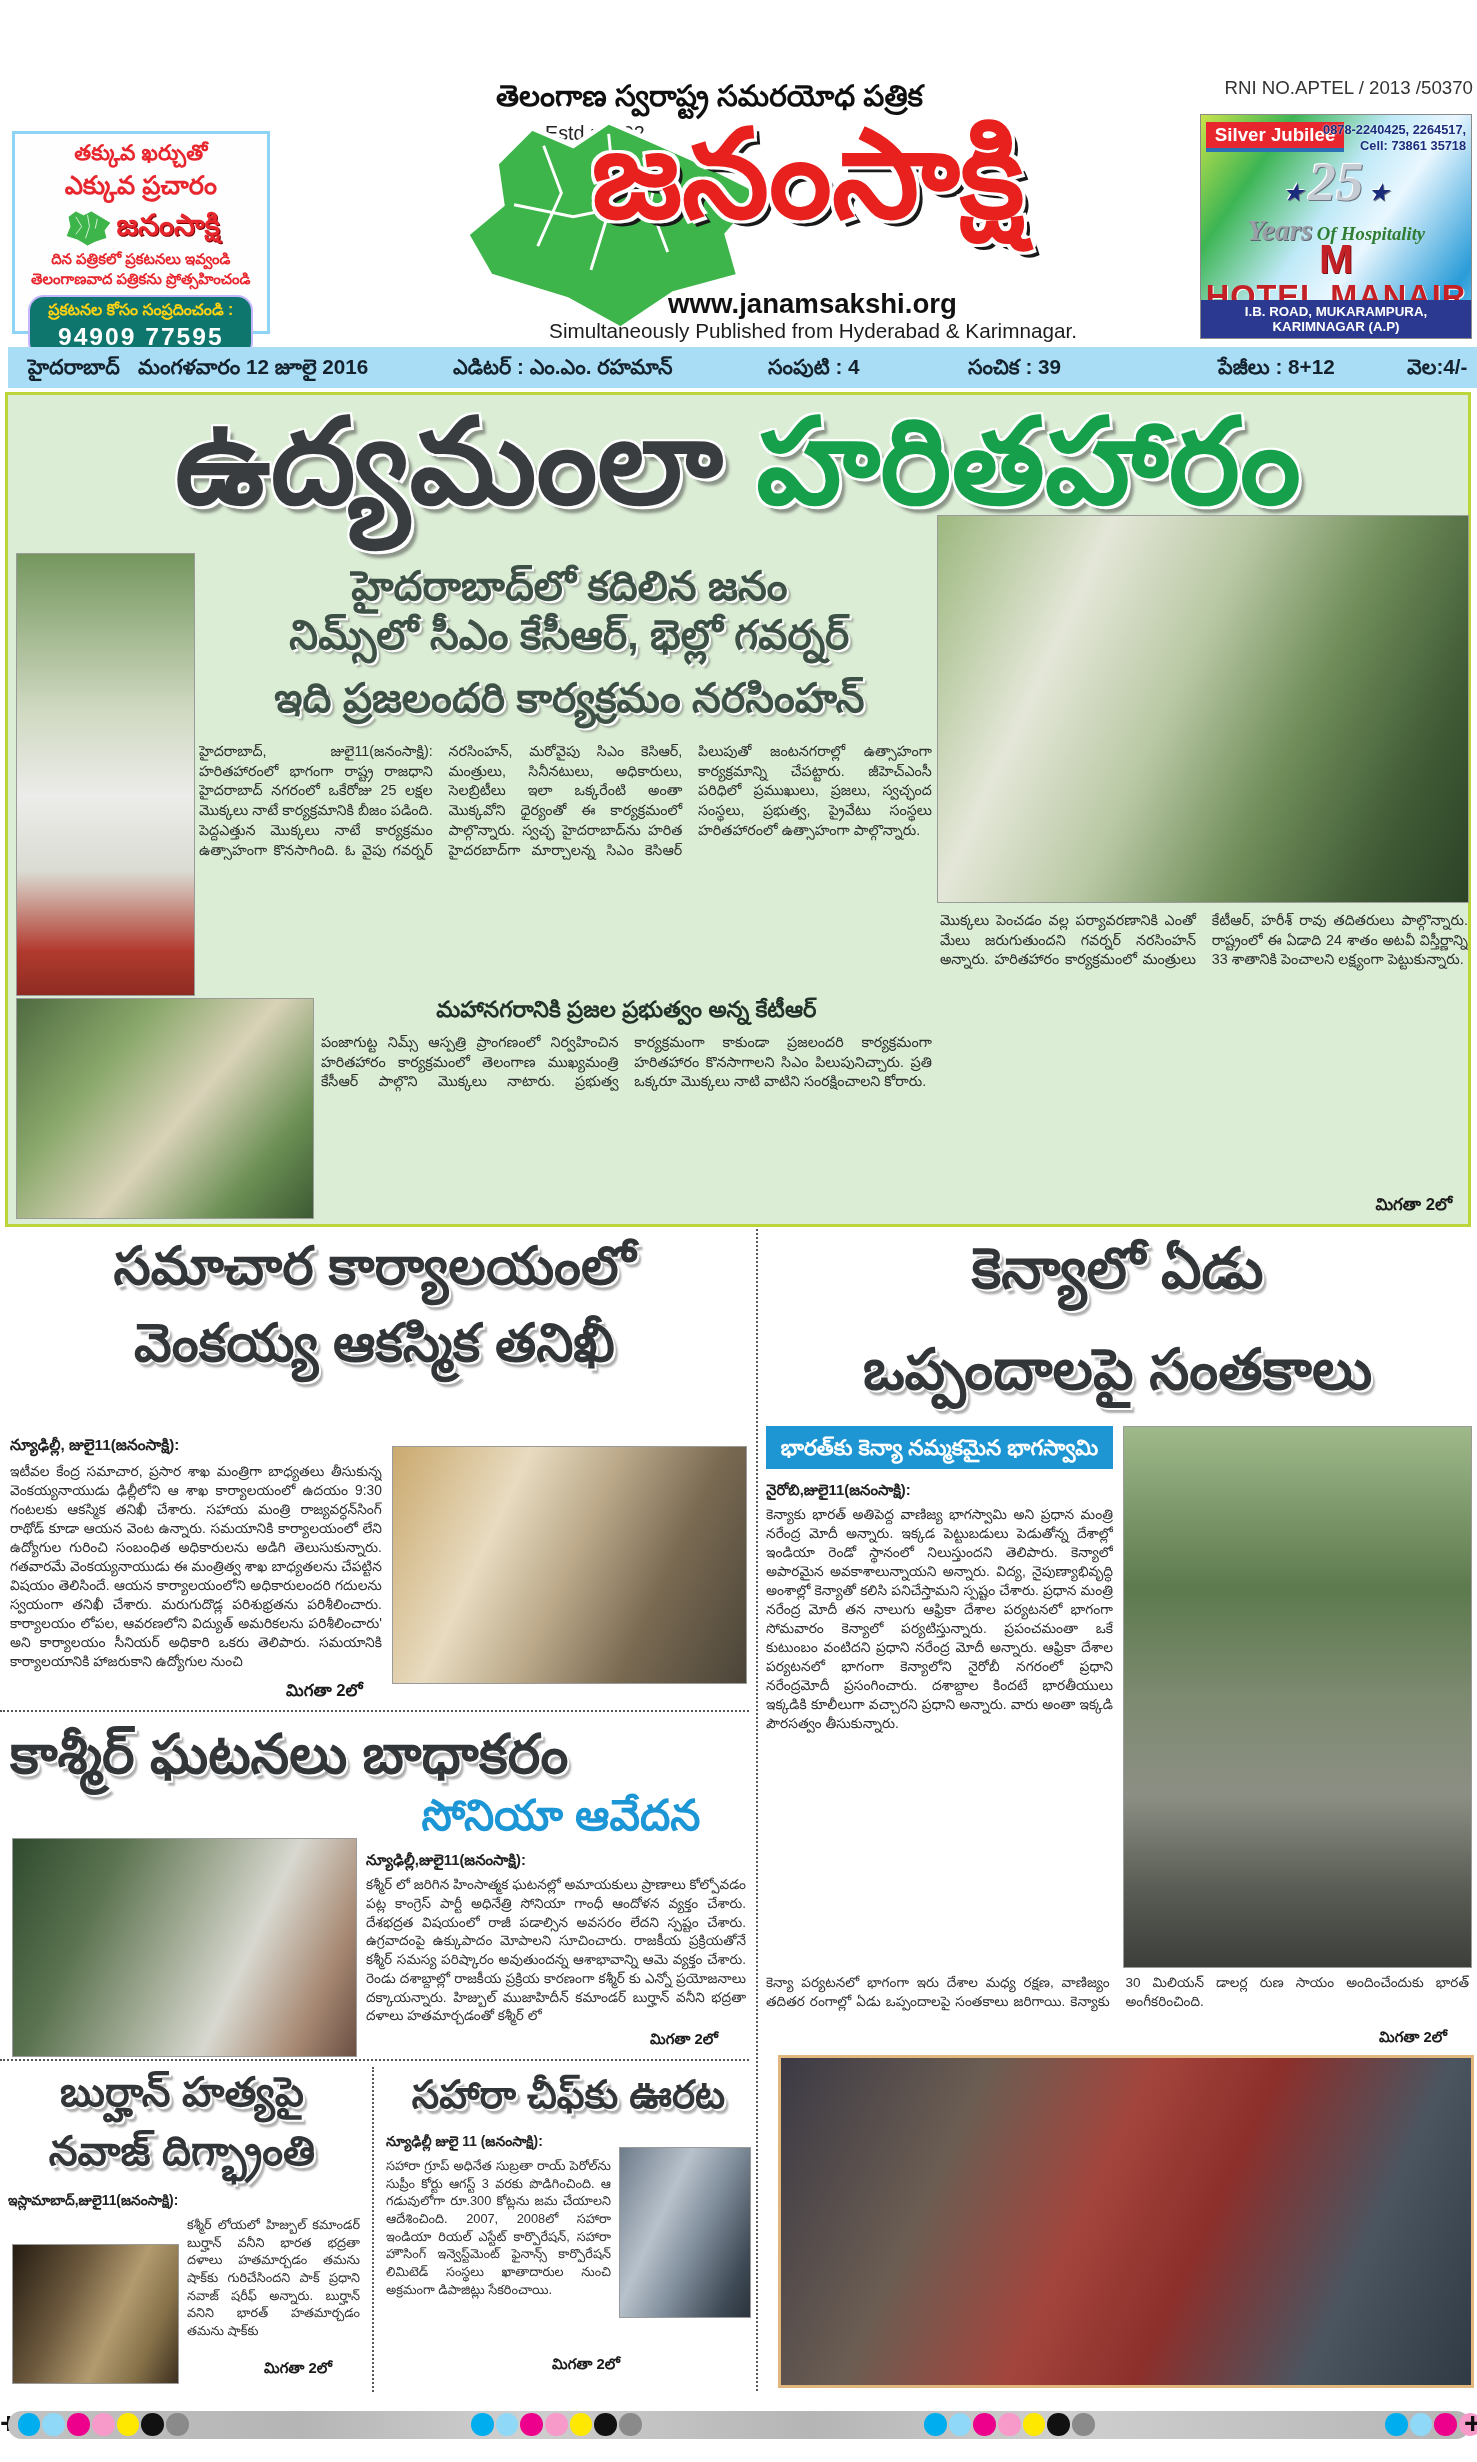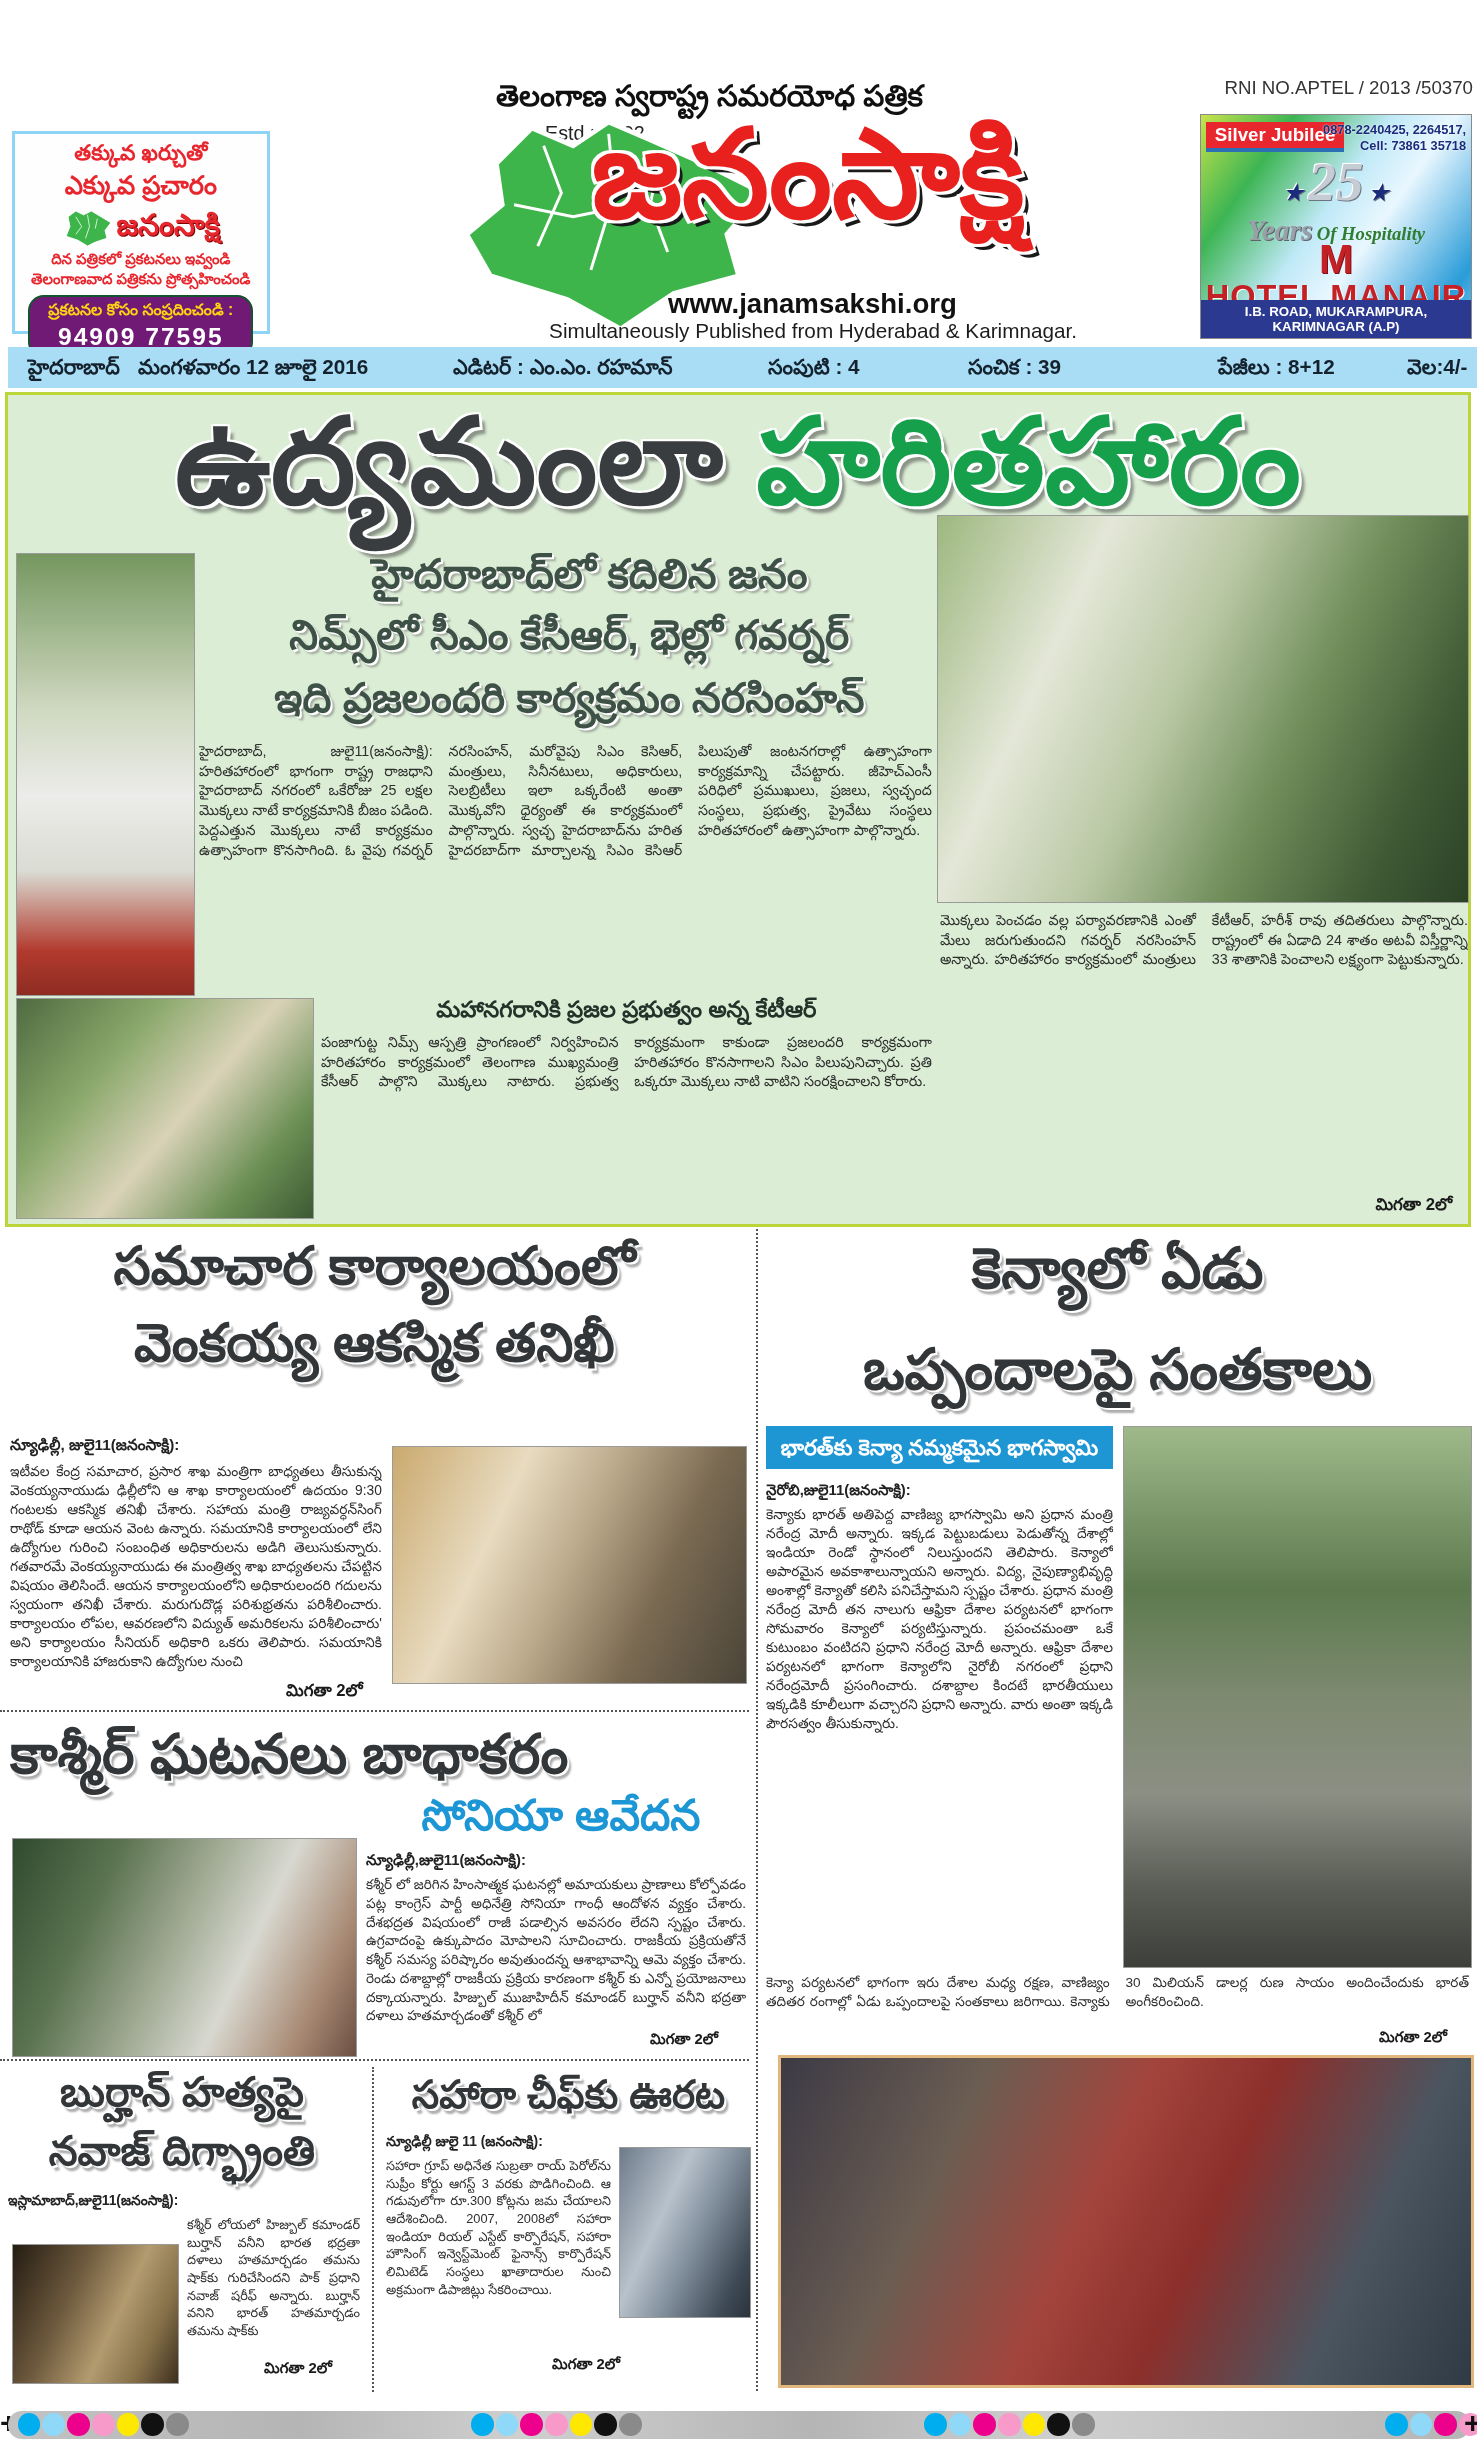--- a/index.html
+++ b/index.html
@@ -14,21 +14,21 @@
   .secthead{font-weight:900;color:#333638;text-shadow:-1px -1px 0 #fff,2px 2px 0 #fff,3.9px 4.9px 2px rgba(50,50,50,.4);}
   .bluehead{font-weight:900;color:#1d96d6;text-shadow:1px 1px 0 #fff;}
   
   .left-ad{left:11.8px;top:131px;width:252px;height:197px;border:3px solid #8ed5f5;background:#fefeff;}
   .left-ad .l1{margin-top:5.9px;color:#e8262d;font-weight:900;font-size:21.7px;}
   .left-ad .l2{color:#e8262d;font-weight:900;font-size:25.6px;margin-top:1px;}
   .left-ad .brandrow{display:flex;align-items:center;justify-content:center;gap:3.9px;margin-top:2px;}
   .left-ad .brand{color:#e8262d;font-weight:900;font-size:29.6px;text-shadow:1px 1px 0 #7a0000;}
   .left-ad .l3{color:#e8262d;font-weight:bold;font-size:14.8px;margin-top:2px;}
   .left-ad .l4{color:#e8262d;font-weight:bold;font-size:14.8px;}
-  .contact-box{margin:3.9px auto 0 auto;width:221px;background:#701a75;border-radius:15.8px;padding:3.9px 0 4.9px 0;border:2px solid #14532d;}
+  .contact-box{margin:3.9px auto 0 auto;width:221px;background:#0f766e;border-radius:15.8px;padding:3.9px 0 4.9px 0;border:2px solid #c4b5fd;}
   .contact-box .lab{color:#ffd214;font-weight:bold;font-size:15.8px;text-align:center;}
   .contact-box .ph{color:#ffffff;font-weight:900;font-size:24.6px;text-align:center;letter-spacing:2px;}
   .masthead-title{left:463px;top:106px;width:690px;font-size:124px;line-height:1.1;font-weight:900;color:#e8201e;text-align:center;z-index:3;
     text-shadow:-3px -3px 0 #fff,3px -3px 0 #fff,-3px 3px 0 #fff,3px 3px 0 #fff,5.9px 5.9px 0 #1a1a1a;}
   .right-ad{left:1200px;top:114px;width:270px;height:223px;border:1px solid #8a8a8a;overflow:hidden;
     background:linear-gradient(125deg,#c8e34a 0%,#3db554 22%,#bfe9f7 45%,#e9f7ff 60%,#2a9cd8 88%,#79c7ee 100%);}
   .sj{position:absolute;left:4.9px;top:6.9px;background:#e8262d;color:#fff;font-weight:bold;font-size:18.7px;padding:2px 8.9px;border-bottom:4.9px solid #2b6fb5;}
   .rphones{position:absolute;right:4.9px;top:6.9px;text-align:right;color:#1a2c7c;font-weight:bold;font-size:12.8px;line-height:1.25;text-shadow:0 0 2px #fff;}
   .y25{position:absolute;left:0;top:35px;width:100%;text-align:center;font-family:"Liberation Serif",serif;font-style:italic;font-weight:bold;font-size:55px;color:#c6ccd4;text-shadow:1px 1px 0 #6d7480,-1px -1px 0 #fff;}
   .ystar{color:#1a2c7c;font-size:21.7px;}
@@ -108,21 +108,21 @@
   <span style="left:760px;">సంపుటి : 4</span>
   <span style="left:960px;">సంచిక : 39</span>
   <span style="left:1210px;">పేజీలు : 8+12</span>
   <span style="left:1399px;">వెల:4/-</span>
 </div>
 
 <div class="abs leadbox">
   <div class="center" style="position:absolute;left:0;top:2px;width:100%;font-size:120px;line-height:1.08;">
     <span class="bighead">ఉద్యమంలా</span><span class="bighead" style="color:#17a04b;"> హరితహారం</span>
   </div>
-  <div class="lead-sub" style="top:156px;margin-left:20px;">హైదరాబాద్‌లో కదిలిన జనం</div>
+  <div class="lead-sub" style="top:168px;">హైదరాబాద్‌లో కదిలిన జనం</div>
   <div class="lead-sub" style="top:217px;">నిమ్స్‌లో సీఎం కేసీఆర్, భెల్లో గవర్నర్</div>
   <div class="lead-sub" style="top:280px;">ఇది ప్రజలందరి కార్యక్రమం నరసింహన్</div>
 
   <div class="photo" style="left:7.9px;top:158px;width:177px;height:441px;background:linear-gradient(180deg,#75975f 0%,#cfd8c0 35%,#ececea 55%,#dadbd2 72%,#b23a2e 90%,#8e2c22 100%);"></div>
   <div class="photo" style="left:7.9px;top:603px;width:296px;height:219px;background:linear-gradient(130deg,#4f6b41 0%,#8aa86b 30%,#d9d2b8 55%,#6b8f54 80%,#3d5a33 100%);"></div>
   <div class="photo" style="left:929px;top:120px;width:530px;height:386px;background:linear-gradient(115deg,#9db87f 0%,#e4e7d8 25%,#b9c8a4 45%,#708d5a 65%,#3f5a35 85%,#2c4226 100%);"></div>
 
   <div class="jtext" style="position:absolute;left:191px;top:347px;width:733px;height:248px;column-count:3;column-gap:15.8px;overflow:hidden;">హైదరాబాద్, జులై11(జనంసాక్షి): హరితహారంలో భాగంగా రాష్ట్ర రాజధాని హైదరాబాద్ నగరంలో ఒకేరోజు 25 లక్షల మొక్కలు నాటే కార్యక్రమానికి బీజం పడింది. పెద్దఎత్తున మొక్కలు నాటే కార్యక్రమం ఉత్సాహంగా కొనసాగింది. ఓ వైపు గవర్నర్ నరసింహన్, మరోవైపు సిఎం కెసిఆర్, మంత్రులు, సినీనటులు, అధికారులు, సెలబ్రిటీలు ఇలా ఒక్కరేంటి అంతా మొక్కవోని ధైర్యంతో ఈ కార్యక్రమంలో పాల్గొన్నారు. స్వచ్ఛ హైదరాబాద్‌ను హరిత హైదరబాద్‌గా మార్చాలన్న సిఎం కెసిఆర్ పిలుపుతో జంటనగరాల్లో ఉత్సాహంగా కార్యక్రమాన్ని చేపట్టారు. జీహెచ్ఎంసీ పరిధిలో ప్రముఖులు, ప్రజలు, స్వచ్ఛంద సంస్థలు, ప్రభుత్వ, ప్రైవేటు సంస్థలు హరితహారంలో ఉత్సాహంగా పాల్గొన్నారు.</div>
   <div class="inset-head">మహానగరానికి ప్రజల ప్రభుత్వం అన్న కేటీఆర్</div>
   <div class="jtext" style="position:absolute;left:313px;top:638px;width:611px;height:177px;column-count:2;column-gap:15.8px;overflow:hidden;">పంజాగుట్ట నిమ్స్ ఆస్పత్రి ప్రాంగణంలో నిర్వహించిన హరితహారం కార్యక్రమంలో తెలంగాణ ముఖ్యమంత్రి కేసీఆర్ పాల్గొని మొక్కలు నాటారు. ప్రభుత్వ కార్యక్రమంగా కాకుండా ప్రజలందరి కార్యక్రమంగా హరితహారం కొనసాగాలని సిఎం పిలుపునిచ్చారు. ప్రతి ఒక్కరూ మొక్కలు నాటి వాటిని సంరక్షించాలని కోరారు.</div>

